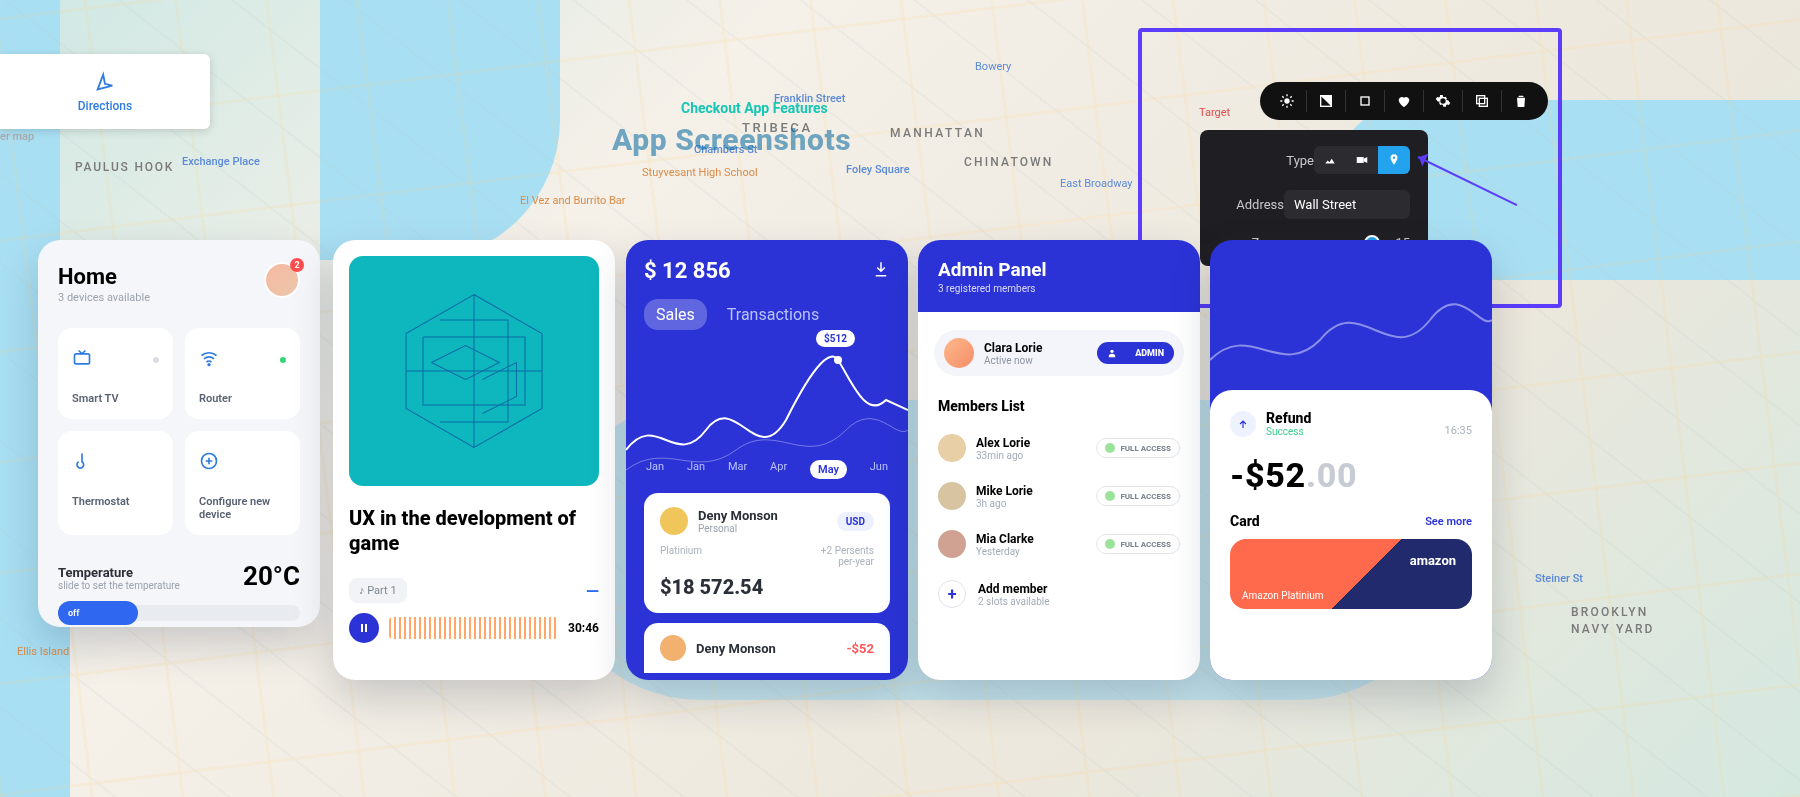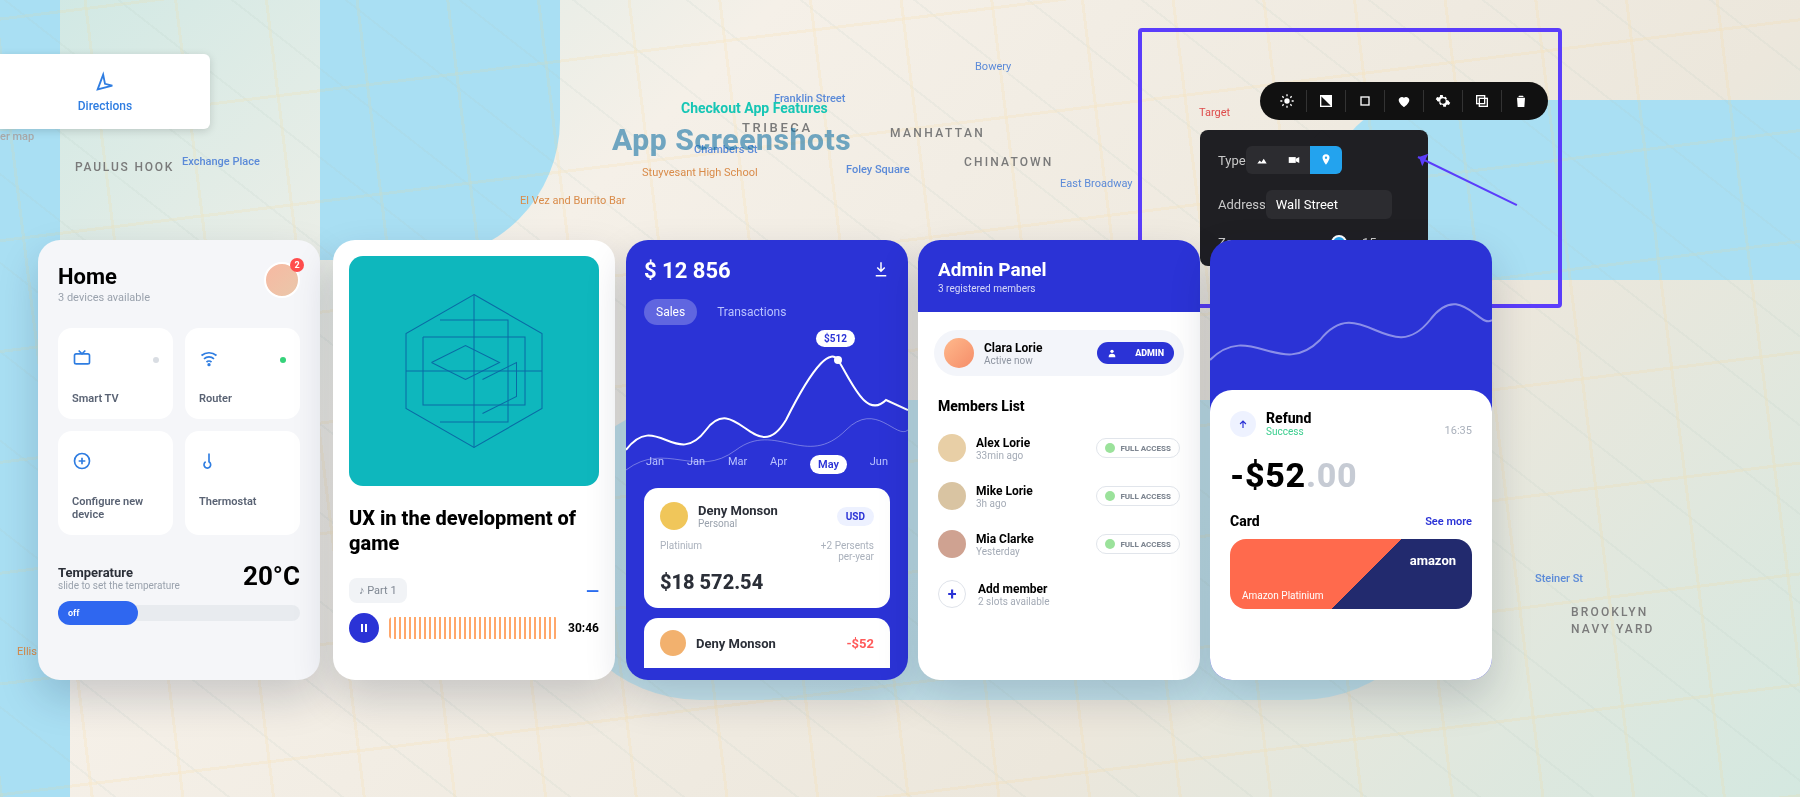--- a/index.html
+++ b/index.html
@@ -44,35 +44,35 @@
 
 
 .toolbar { position:absolute; left:1260px; top:82px; background:#111; border-radius:24px; height:38px; display:flex; align-items:center; padding:0 10px; gap:2px; }
 .tb-btn{width:34px;height:32px;display:flex;align-items:center;justify-content:center;color:#fff;cursor:pointer;}
 .tb-btn svg{width:16px;height:16px}
 .tb-sep{width:1px;height:22px;background:#333}
 
 
 .popover { position:absolute; left:1200px; top:130px; width:228px; background:#1f1f23; border-radius:8px; padding:16px 18px; color:#c9c9c9; font-size:13px; }
 .popover::before{content:"";position:absolute;left:114px;top:-8px;border:8px solid transparent;border-bottom-color:#1f1f23;}
-.popover .row{display:flex;align-items:center;justify-content:flex-start;margin-bottom:16px}
+.popover .row{display:flex;align-items:center;justify-content:flex-end;margin-bottom:16px}
 .popover .row:last-child{margin-bottom:0}
 .type-btns{display:flex;background:#2c2c30;border-radius:6px;overflow:hidden}
 .tbtn{width:32px;height:28px;display:flex;align-items:center;justify-content:center;cursor:pointer}
 .tbtn.active{background:#23a3ee}
 .addr-input{background:#2c2c30;border:none;color:#fff;padding:7px 10px;border-radius:6px;width:126px;font-size:13px}
 .slider-wrap{display:flex;align-items:center;gap:12px}
 .zoom-slider{width:98px;height:4px;border-radius:4px;background:linear-gradient(to right,#23a3ee 0% 82%,#3a3a3e 82% 100%);position:relative}
 .zoom-thumb{position:absolute;left:79px;top:-6px;width:16px;height:16px;border-radius:50%;background:#23a3ee;border:2px solid #fff}
 
 
 .phone { position:absolute; width:282px; border-radius:22px; box-shadow:0 18px 40px rgba(10,30,60,.18); overflow:hidden; }
 
 
-.c1{left:38px;top:240px;height:440px;background:#f5f6f9;padding:24px 20px}
+.c1{left:38px;top:240px;height:387px;background:#f5f6f9;padding:24px 20px}
 .c1 h2{font-size:22px;font-weight:700}
 .c1 .sub{font-size:11px;color:#9aa2ad;margin-top:2px}
 .avatar{position:absolute;right:20px;top:22px;width:36px;height:36px;border-radius:50%;background:linear-gradient(135deg,#f7b9a2,#eac7aa);border:2px solid #fff}
 .badge-dot{position:absolute;right:16px;top:18px;width:14px;height:14px;border-radius:50%;background:#ff4d4d;color:#fff;font-size:9px;display:flex;align-items:center;justify-content:center;font-weight:700}
 .tile-grid{display:grid;grid-template-columns:1fr 1fr;gap:12px;margin-top:24px}
 .tile{background:#fff;border-radius:14px;padding:20px 14px 14px;display:flex;flex-direction:column;gap:20px}
 .tile .t-top{display:flex;justify-content:space-between;align-items:center}
 .tile .t-label{font-size:11px;color:#596273;font-weight:600}
 .dot{width:6px;height:6px;border-radius:50%;background:#d9dde3}
 .dot.on{background:#35d27a}
@@ -98,21 +98,21 @@
 .player{margin-top:10px;display:flex;align-items:center;gap:10px}
 .play-btn{width:30px;height:30px;border-radius:50%;background:#2b33d6;display:flex;align-items:center;justify-content:center;color:#fff}
 .wave{flex:1;height:22px;background:
  repeating-linear-gradient(90deg,#ff8a3a 0 2px,transparent 2px 5px);mask:linear-gradient(#000,#000);border-radius:3px;opacity:.75}
 .time{font-size:12px;font-weight:700}
 
 
 .c3{left:626px;top:240px;height:440px;background:#2b33d6;color:#fff;padding:18px 18px 0}
 .c3 .top{display:flex;justify-content:space-between;align-items:center}
 .c3 .amt{font-size:22px;font-weight:700}
-.tabs{display:flex;gap:8px;margin-top:16px;font-size:12px}
+.tabs{display:flex;gap:8px;margin-top:16px;font-size:16px}
 .tab{padding:6px 12px;border-radius:14px;background:rgba(255,255,255,.12)}
 .tab.active{background:rgba(255,255,255,.25)}
 .months{display:flex;justify-content:space-between;font-size:11px;color:#b9c2ff;margin-top:130px;padding:0 2px}
 .mon.active{background:#fff;color:#2b33d6;padding:3px 8px;border-radius:10px;font-weight:600}
 .tooltip{position:absolute;left:190px;top:90px;background:#fff;color:#2b33d6;font-size:10px;font-weight:700;padding:3px 8px;border-radius:9px}
 .chart-svg{position:absolute;left:0;top:100px;width:100%;height:140px}
 .user-card{background:#fff;border-radius:14px;color:#2b2f38;padding:14px 16px;margin-top:14px}
 .urow{display:flex;align-items:center;justify-content:space-between;gap:10px}
 .urow .av{width:28px;height:28px;border-radius:50%;background:#f0c65a}
 .urow .nm{font-size:13px;font-weight:700}
@@ -315,33 +315,33 @@
               <path d="M3 9a14 14 0 0 1 18 0M6 13a9 9 0 0 1 12 0M9 17a4 4 0 0 1 6 0"></path>
               <circle cx="12" cy="20" r="1" fill="currentColor"></circle>
             </svg></span>
           <span class="dot on"></span>
         </div>
       <div class="t-label">Router</div>
     </div>
     <div class="tile">
       <div class="t-top">
           <span class="ico"><svg width="20" height="20" viewBox="0 0 24 24" fill="none" stroke="currentColor" stroke-width="2">
+              <path d="M12 3v10a4 4 0 1 1-4 0"></path>
+            </svg></span>
+        </div>
+      <div class="t-label">Thermostat</div>
+    </div>
+    <div class="tile">
+      <div class="t-top">
+          <span class="ico"><svg width="20" height="20" viewBox="0 0 24 24" fill="none" stroke="currentColor" stroke-width="2">
               <circle cx="12" cy="12" r="9"></circle>
               <path d="M12 8v8M8 12h8"></path>
             </svg></span>
         </div>
       <div class="t-label" style="line-height:1.2">Configure new device</div>
-    </div>
-    <div class="tile">
-      <div class="t-top">
-          <span class="ico"><svg width="20" height="20" viewBox="0 0 24 24" fill="none" stroke="currentColor" stroke-width="2">
-              <path d="M12 3v10a4 4 0 1 1-4 0"></path>
-            </svg></span>
-        </div>
-      <div class="t-label">Thermostat</div>
     </div>
   </div>
   <div class="temp-row">
     <div>
       <div class="tl">Temperature</div>
       <div class="ts">slide to set the temperature</div>
     </div>
     <div class="tv">20°C</div>
   </div>
   <div class="range">

